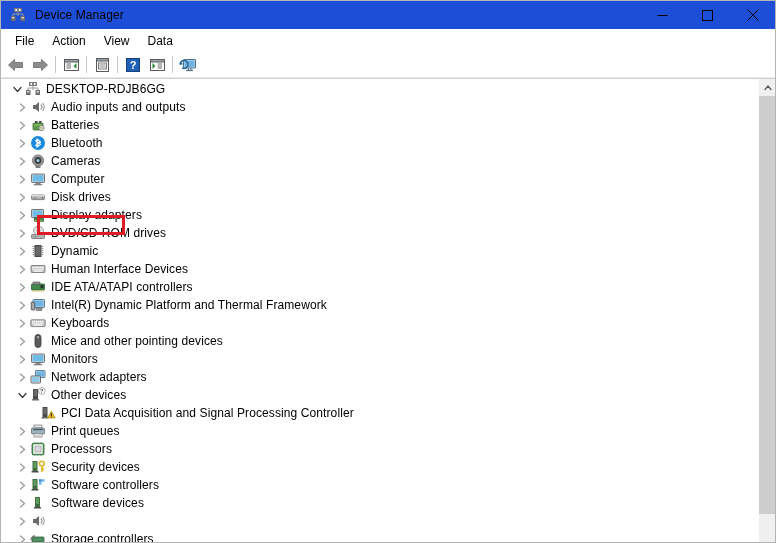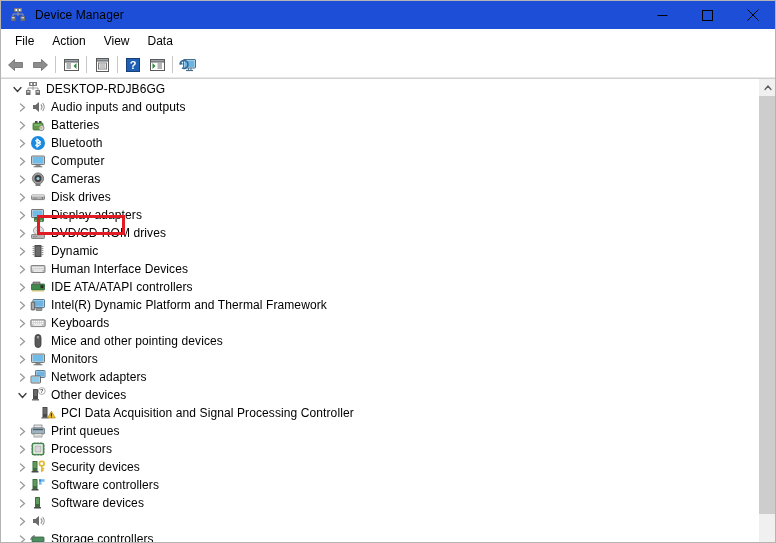--- a/index.html
+++ b/index.html
@@ -374,44 +374,44 @@
       </div>
 
       <div class="row ind1">
         <span class="expander">
           <svg width="9" height="9" viewBox="0 0 9 9">
               <path d="M2.5 1 L6.5 4.5 L2.5 8" fill="none" stroke="#9a9a9a" stroke-width="1.3" stroke-linecap="round"></path>
             </svg>
         </span>
         <span class="row-icon">
           <svg width="16" height="16" viewBox="0 0 16 16">
+            <circle cx="8" cy="7.5" r="5.6" fill="#9a9a9a" stroke="#6a6a6a" stroke-width="0.8"></circle>
+            <circle cx="8" cy="7.5" r="3.4" fill="#3e3e3e"></circle>
+            <circle cx="8" cy="7.5" r="1.5" fill="#8fd0f0"></circle>
+            <rect x="5.5" y="13" width="5" height="2" rx="0.6" fill="#7a7a7a"></rect>
+          </svg>
+        </span>
+        <span class="row-label">Cameras</span>
+      </div>
+
+      <div class="row ind1">
+        <span class="expander">
+          <svg width="9" height="9" viewBox="0 0 9 9">
+              <path d="M2.5 1 L6.5 4.5 L2.5 8" fill="none" stroke="#9a9a9a" stroke-width="1.3" stroke-linecap="round"></path>
+            </svg>
+        </span>
+        <span class="row-icon">
+          <svg width="16" height="16" viewBox="0 0 16 16">
             <rect x="1.5" y="3" width="13" height="8.5" rx="0.7" fill="#d6d6d6" stroke="#6a6a6a" stroke-width="0.9"></rect>
             <rect x="2.6" y="4" width="10.8" height="6.5" fill="#6fbce8"></rect>
             <rect x="5.5" y="12" width="5" height="1.6" fill="#8a8a8a"></rect>
             <rect x="3.5" y="13.3" width="9" height="1" rx="0.4" fill="#6a6a6a"></rect>
           </svg>
         </span>
         <span class="row-label">Computer</span>
-      </div>
-
-      <div class="row ind1">
-        <span class="expander">
-          <svg width="9" height="9" viewBox="0 0 9 9">
-              <path d="M2.5 1 L6.5 4.5 L2.5 8" fill="none" stroke="#9a9a9a" stroke-width="1.3" stroke-linecap="round"></path>
-            </svg>
-        </span>
-        <span class="row-icon">
-          <svg width="16" height="16" viewBox="0 0 16 16">
-            <circle cx="8" cy="7.5" r="5.6" fill="#9a9a9a" stroke="#6a6a6a" stroke-width="0.8"></circle>
-            <circle cx="8" cy="7.5" r="3.4" fill="#3e3e3e"></circle>
-            <circle cx="8" cy="7.5" r="1.5" fill="#8fd0f0"></circle>
-            <rect x="5.5" y="13" width="5" height="2" rx="0.6" fill="#7a7a7a"></rect>
-          </svg>
-        </span>
-        <span class="row-label">Cameras</span>
       </div>
 
       <div class="row ind1">
         <span class="expander">
           <svg width="9" height="9" viewBox="0 0 9 9">
               <path d="M2.5 1 L6.5 4.5 L2.5 8" fill="none" stroke="#9a9a9a" stroke-width="1.3" stroke-linecap="round"></path>
             </svg>
         </span>
         <span class="row-icon">
           <svg width="16" height="16" viewBox="0 0 16 16">

